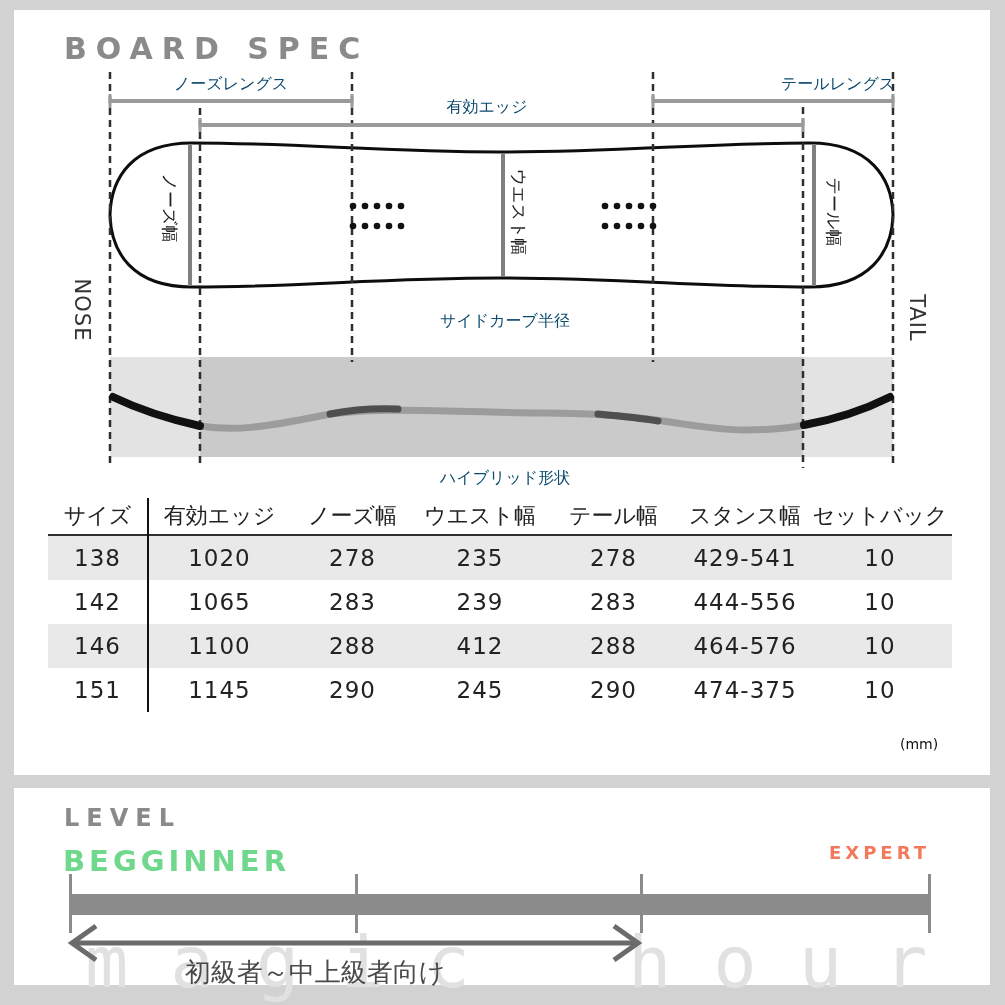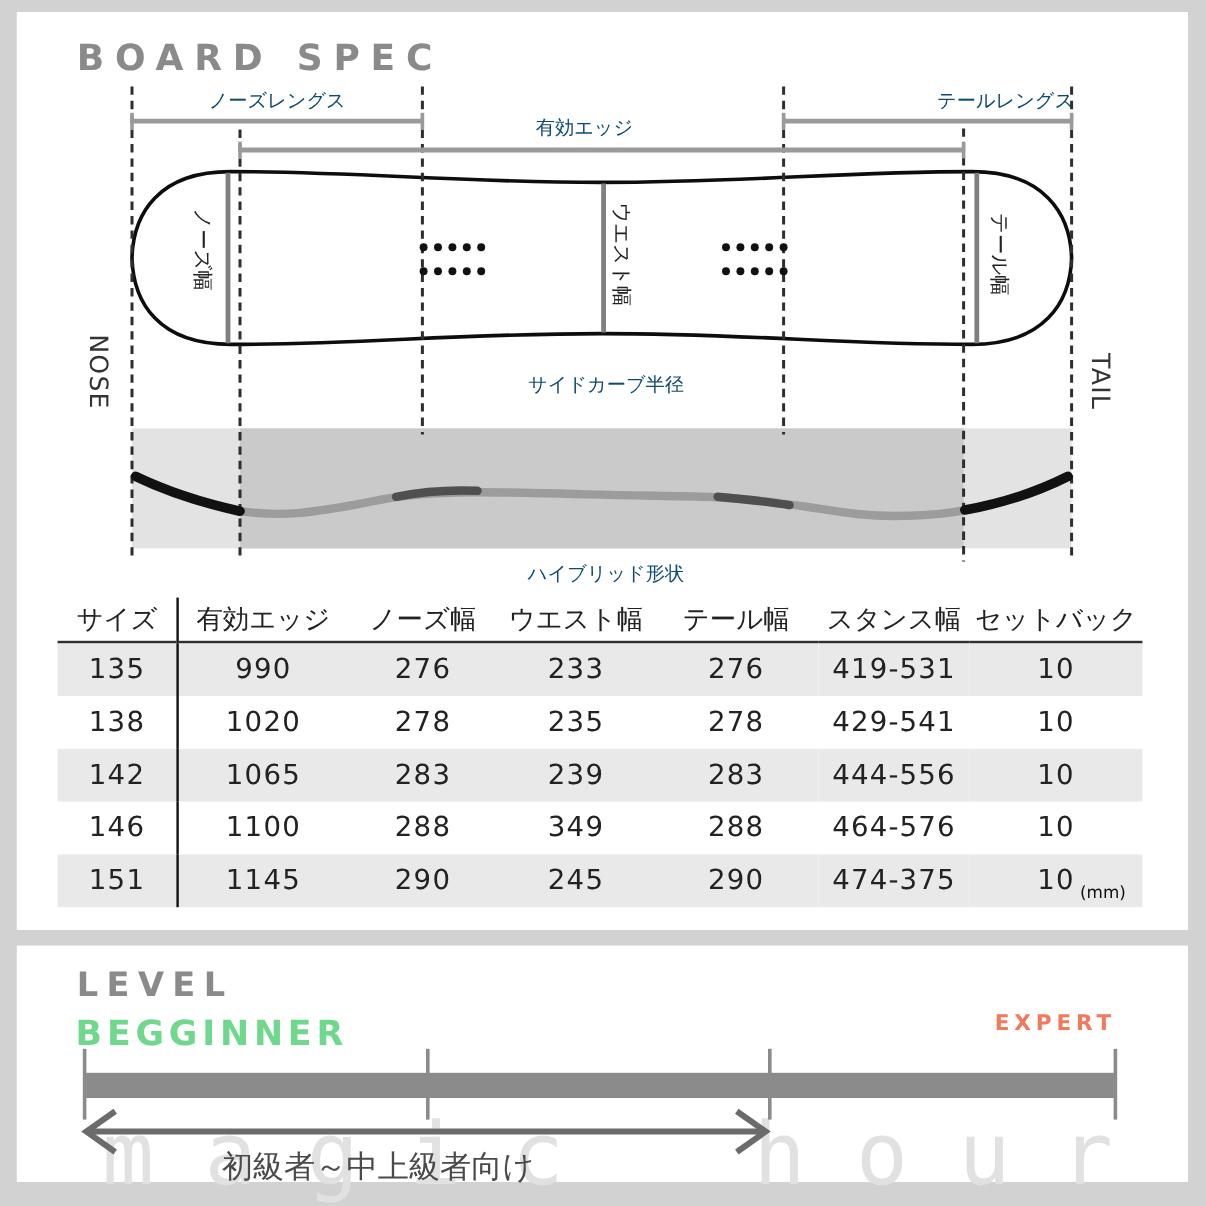--- a/index.html
+++ b/index.html
@@ -44,21 +44,21 @@
     border-collapse:collapse;table-layout:fixed;
   }
   #spec-table th{height:34px;font-size:22px;font-weight:normal;text-align:center;vertical-align:middle;}
   #spec-table thead tr{border-bottom:2px solid #2f2f2f;}
   #spec-table td{height:42px;font-size:23px;text-align:center;vertical-align:middle;letter-spacing:1px;}
   #spec-table tbody tr:nth-child(odd){background:#e9e9e9;}
   #spec-table .col-size{border-right:2px solid #111;}
 
   #unit-label{left:900px;top:736px;font-size:14px;color:#111;z-index:4;}
 
-  #level-title{left:64px;top:804px;font-size:28px;font-weight:bold;letter-spacing:7px;color:#8a8a8a;}
+  #level-title{left:64px;top:804px;font-size:24px;font-weight:bold;letter-spacing:7px;color:#8a8a8a;}
   #beginner-label{left:63px;top:844px;font-size:29px;font-weight:bold;letter-spacing:4px;}
   #expert-label{right:75px;top:842px;font-size:18px;font-weight:bold;letter-spacing:4px;}
 
   #level-bar{position:absolute;left:70px;top:894px;width:860px;height:21px;background:#8b8b8b;z-index:2;}
   .level-tick{position:absolute;top:874px;width:3px;height:59px;background:#8b8b8b;z-index:2;}
   #tick-1{left:69px;} #tick-2{left:355px;} #tick-3{left:640px;} #tick-4{left:928px;}
 
   #arrow-svg{position:absolute;left:60px;top:920px;width:600px;height:50px;z-index:2;}
   #skill-range-label{left:315px;top:955px;font-size:26px;font-weight:normal;color:#4a4a4a;z-index:3;}
 
@@ -179,29 +179,20 @@
         <th>有効エッジ</th>
         <th>ノーズ幅</th>
         <th>ウエスト幅</th>
         <th>テール幅</th>
         <th>スタンス幅</th>
         <th>セットバック</th>
       </tr>
     </thead>
   <tbody>
       <tr>
-        <td class="col-size">135</td>
-        <td>990</td>
-        <td>276</td>
-        <td>233</td>
-        <td>276</td>
-        <td>419-531</td>
-        <td>10</td>
-      </tr>
-      <tr>
         <td class="col-size">138</td>
         <td>1020</td>
         <td>278</td>
         <td>235</td>
         <td>278</td>
         <td>429-541</td>
         <td>10</td>
       </tr>
       <tr>
         <td class="col-size">142</td>
@@ -209,21 +200,21 @@
         <td>283</td>
         <td>239</td>
         <td>283</td>
         <td>444-556</td>
         <td>10</td>
       </tr>
       <tr>
         <td class="col-size">146</td>
         <td>1100</td>
         <td>288</td>
-        <td>349</td>
+        <td>412</td>
         <td>288</td>
         <td>464-576</td>
         <td>10</td>
       </tr>
       <tr>
         <td class="col-size">151</td>
         <td>1145</td>
         <td>290</td>
         <td>245</td>
         <td>290</td>

